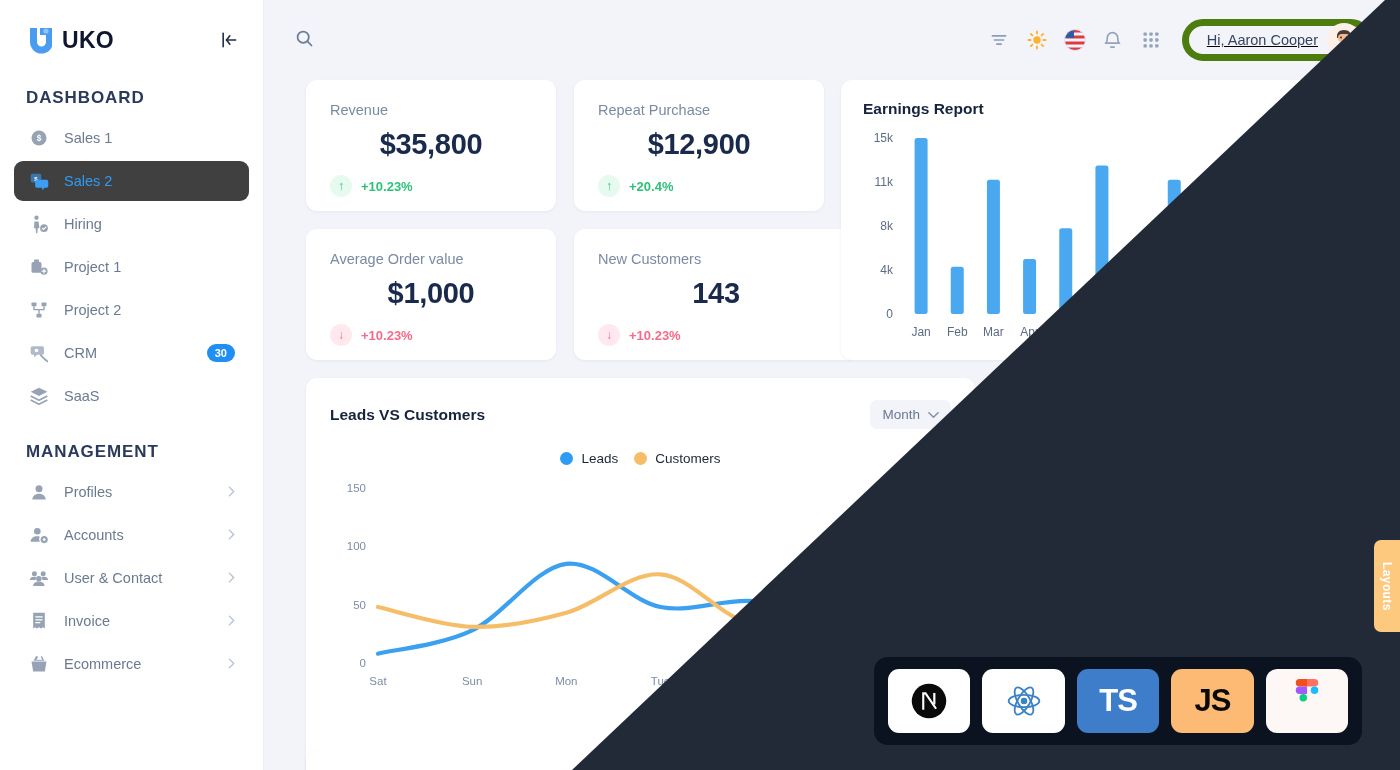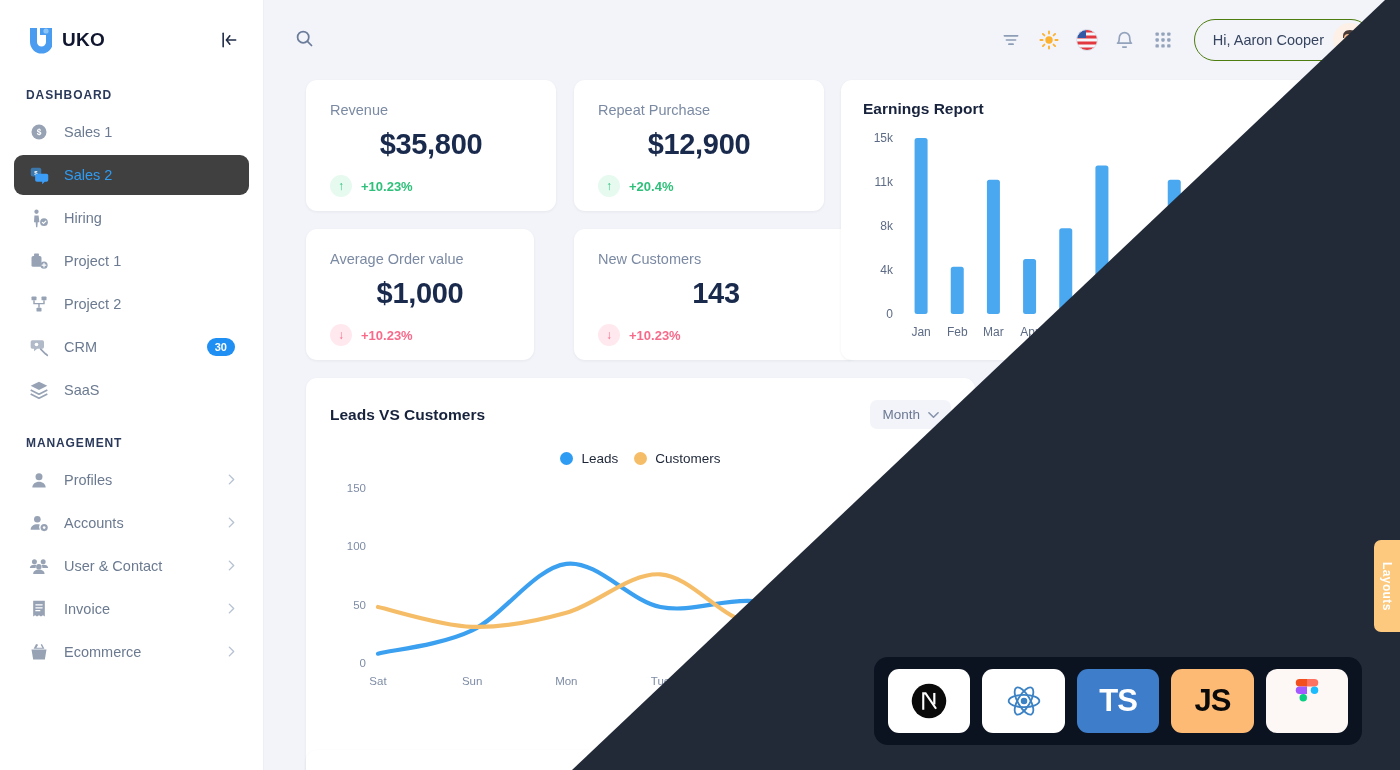--- a/index.html
+++ b/index.html
@@ -18,29 +18,29 @@
     background: #ffffff;
     border-right: 1px solid #eceff3;
     overflow: hidden;
   }
   .brand-row {
     height: 80px; display: flex; align-items: center;
     padding: 0 22px 0 26px;
   }
   .brand-logo { width: 26px; height: 28px; margin-right: 10px; flex: 0 0 auto; }
   .brand-name {
-    font-size: 19px; font-weight: 700; color: #10162f;
+    font-size: 23px; font-weight: 700; color: #10162f;
     letter-spacing: .3px; flex: 1;
   }
   .collapse-btn {
     width: 24px; height: 24px; display: flex; align-items: center;
     justify-content: center; color: #1f2b45; cursor: pointer;
   }
   .nav-section-title {
-    font-size: 12px; font-weight: 700; letter-spacing: .9px;
+    font-size: 17px; font-weight: 700; letter-spacing: .9px;
     color: #2b3a5b; padding: 0 26px; margin-top: 8px; margin-bottom: 10px;
   }
   .nav-item {
     display: flex; align-items: center; height: 40px;
     margin: 3px 14px; padding: 0 14px; border-radius: 9px;
     color: #6b7a90; font-size: 14.5px; cursor: pointer;
   }
   .nav-item .ni-icon {
     width: 22px; height: 22px; margin-right: 14px; flex: 0 0 auto;
     display: flex; align-items: center; justify-content: center;
@@ -62,23 +62,24 @@
   }
   .search-icon { color: #6a7c9a; cursor: pointer; }
   .header-spacer { flex: 1; }
   .hdr-icon {
     width: 34px; height: 34px; margin-left: 4px;
     display: flex; align-items: center; justify-content: center;
     cursor: pointer; color: #93a3bb;
   }
   .user-chip {
     display: flex; align-items: center; height: 42px;
-    border: 1px solid #4d7c0f; border-radius: 21px;
+    border: 7px solid #4d7c0f; border-radius: 21px;
     padding: 0 4px 0 18px; margin-left: 14px; background: transparent;
     cursor: pointer;
+    text-decoration: underline;
   }
   .user-name { font-size: 14.5px; color: #36445f; margin-right: 9px; white-space: nowrap; }
   .avatar { position: relative; width: 34px; height: 34px; }
 
   
   .content { position: absolute; left: 264px; top: 80px; right: 0; bottom: 0; }
   .card {
     position: absolute; background: #fff; border-radius: 11px;
     box-shadow: 0 1px 3px rgba(25,42,70,.06);
   }
@@ -406,21 +407,21 @@
 
     <div class="card" style="left:310px;top:0px;width:250px;height:131px;padding:22px 24px;">
       <div class="kpi-title">Repeat Purchase</div>
       <div class="kpi-value" style="margin-top:10px;">$12,900</div>
       <div class="kpi-delta up" style="margin-top:14px;">
         <span class="delta-badge">↑</span>
         <span class="kpi-delta-text">+20.4%</span>
       </div>
     </div>
 
-    <div class="card" style="left:42px;top:149px;width:228px;height:131px;padding:22px 24px;">
+    <div class="card" style="left:42px;top:149px;width:250px;height:131px;padding:22px 24px;">
       <div class="kpi-title">Average Order value</div>
       <div class="kpi-value" style="margin-top:10px;">$1,000</div>
       <div class="kpi-delta down" style="margin-top:14px;">
         <span class="delta-badge">↓</span>
         <span class="kpi-delta-text">+10.23%</span>
       </div>
     </div>
 
     <div class="card" style="left:310px;top:149px;width:284px;height:131px;padding:22px 24px;">
       <div class="kpi-title">New Customers</div>

